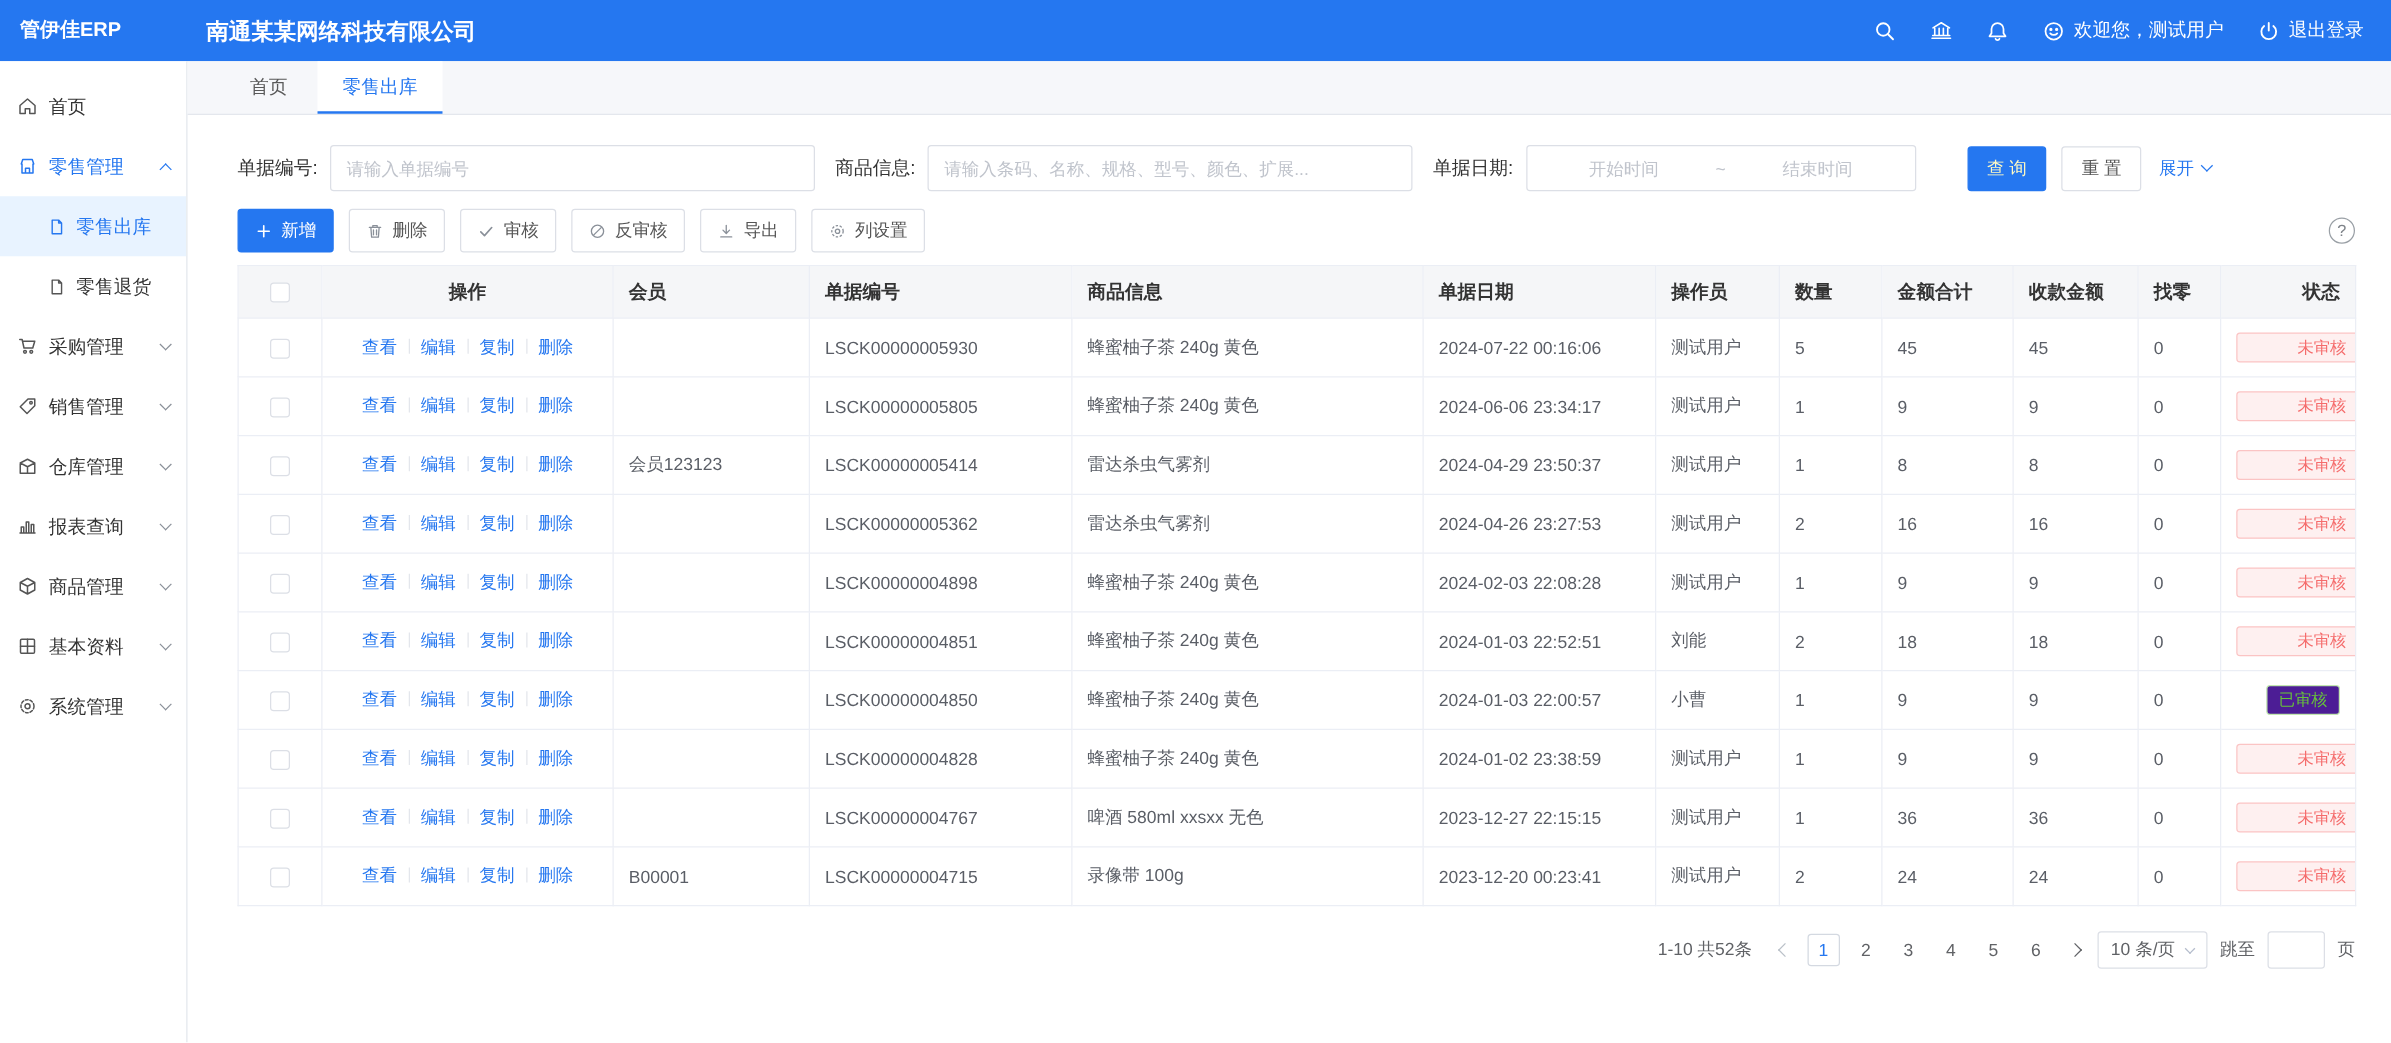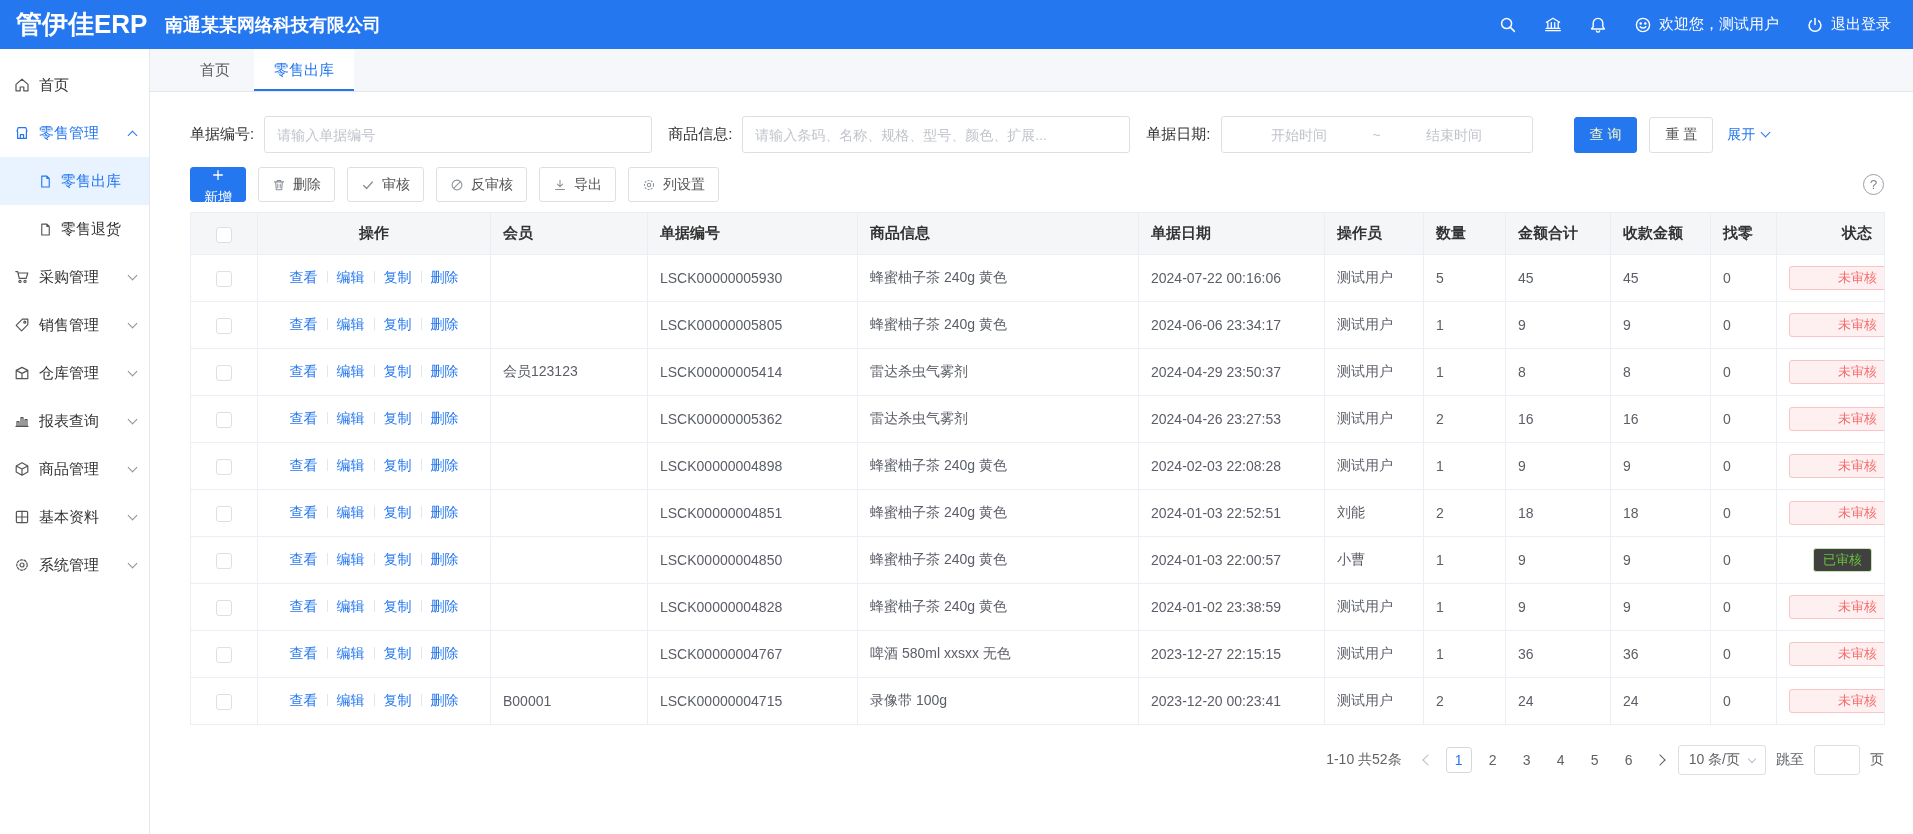--- a/index.html
+++ b/index.html
@@ -5,21 +5,21 @@
   * { box-sizing: border-box; margin: 0; padding: 0; }
   html,body { width:1913px; height:834px; }
   body {
     font-family: "Liberation Sans", "DejaVu Sans", sans-serif;
     font-size: 14px; color:#333; background:#fff; overflow:hidden;
   }
   button, input { font-family: inherit; font-size: inherit; outline:none; }
 
   
   .topbar { height:49px; background:#2577f0; display:flex; align-items:center; color:#fff; }
-  .logo { width:150px; flex:none; padding-left:16px; font-size:26px; font-weight:bold; white-space:nowrap; }
+  .logo { width:150px; flex:none; padding-left:16px; font-size:16px; font-weight:bold; white-space:nowrap; }
   .company { margin-left:15px; font-size:18px; font-weight:bold; }
   .topbar-right { margin-left:auto; display:flex; align-items:center; gap:27px; padding-right:22px; font-size:15px; }
   .hicon { width:18px; height:18px; display:inline-flex; }
   .hicon svg { width:18px; height:18px; }
   .hitem { display:flex; align-items:center; gap:7px; cursor:pointer; white-space:nowrap; }
 
   
   .main { display:flex; height:785px; }
   .sidebar { width:150px; flex:none; border-right:1px solid #e4e7ed; padding-top:12px; background:#fff; overflow:hidden; }
   .content { flex:1; display:flex; flex-direction:column; min-width:0; }
@@ -63,38 +63,38 @@
   .btn.primary { background:#2577f0; border-color:#2577f0; color:#fef9c3; margin-left:41px; }
   .btn.plain { margin-left:12px; }
   .expand-link { color:#2577f0; margin-left:14px; display:inline-flex; align-items:center; gap:7px; cursor:pointer; white-space:nowrap; }
   .expand-link .chev { color:#2577f0; }
 
   
   .toolbar { display:flex; align-items:center; margin-top:14px; gap:12px; }
   .tbtn { height:35px; display:inline-flex; align-items:center; gap:7px; border:1px solid #dcdfe6; background:#fff; border-radius:3px; padding:0 13px; color:#555; cursor:pointer; white-space:nowrap; }
   .tbtn .ticon { display:inline-flex; color:#8a9099; }
   .tbtn svg { width:14px; height:14px; }
-  .tbtn.primary { background:#2577f0; border-color:#2577f0; color:#fff;flex-direction:column; }
+  .tbtn.primary { background:#2577f0; border-color:#2577f0; color:#fff; }
   .tbtn.primary .ticon { color:#fff; }
   .help { margin-left:auto; width:21px; height:21px; flex:none; border-radius:50%; border:1px solid #9aa0a6; color:#7d8288; display:flex; align-items:center; justify-content:center; font-size:13px; cursor:pointer; }
 
   
   .grid { table-layout:fixed; width:1694px; border-collapse:collapse; margin-top:10px; background:#fff; }
   .grid th, .grid td { border:1px solid #ebeef5; padding:0 12px; text-align:left; overflow:hidden; white-space:nowrap; }
   .grid thead th { background:#f5f6f8; height:42px; font-weight:bold; color:#333; font-size:15px; }
   .grid td { height:47px; color:#5a5e66; font-size:14px; }
   .grid th:first-child, .grid td:first-child { text-align:center; padding:0; }
   .grid th:nth-child(2), .grid td:nth-child(2) { text-align:center; }
   .grid th:last-child, .grid td:last-child { text-align:right; }
   .checkbox { display:inline-block; width:16px; height:16px; border:1px solid #dcdfe6; border-radius:3px; background:#fff; vertical-align:middle; cursor:pointer; }
   .oplink { color:#2577f0; cursor:pointer; text-decoration:none; }
   .opsep { display:inline-block; width:1px; height:12px; background:#e3e6ec; margin:0 9px; vertical-align:-1px; }
   .badge { display:inline-block; padding:3px 9px; font-size:13px; border-radius:3px; line-height:1.3; }
   .badge.danger { color:#f56c6c; background:#fef0f0; border:1px solid #fbc4c4;padding-left:48px; }
-  .badge.success { color:#67c23a; background:#404040; border:1px solid #c2e7b0; }
+  .badge.success { color:#67c23a; background:#4c1d95; border:1px solid #c2e7b0; }
 
   
   .pagination { width:1694px; display:flex; justify-content:flex-end; align-items:center; margin-top:20px; color:#606266; gap:10px; }
   .pg-total { margin-right:8px; }
   .pg-arrow { padding:0 4px; cursor:pointer; display:inline-flex; align-items:center; }
   .pg-arrow .chev { width:8px; height:8px; }
   .pg-arrow.prev .chev { color:#b9c0c8; }
   .pg-arrow.next .chev { color:#606266; }
   .pg-pages { display:flex; gap:8px; align-items:center; }
   .pg-num { min-width:26px; height:26px; line-height:26px; text-align:center; cursor:pointer; border-radius:3px; }

